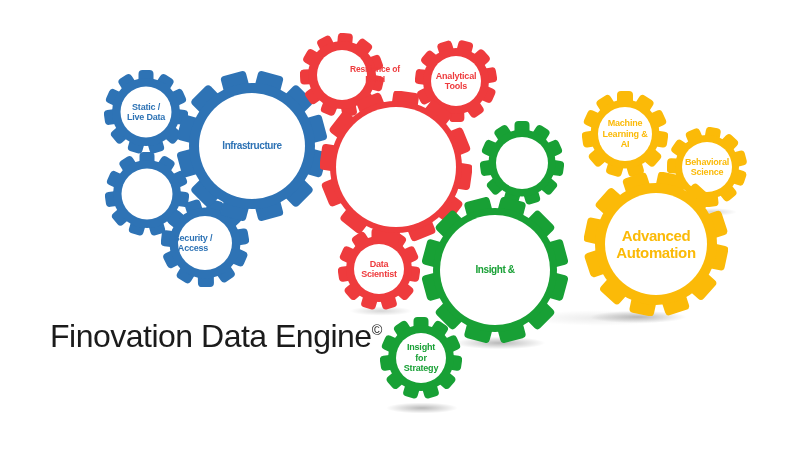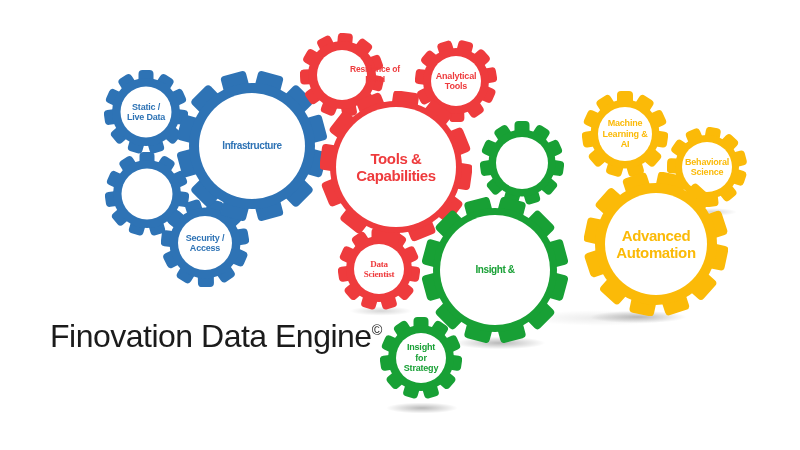--- a/index.html
+++ b/index.html
@@ -87,21 +87,21 @@
             <rect x="36" y="0" width="16" height="14.5" rx="4" fill="#2E73B5" transform="rotate(163.63636363636363 44 44)"></rect>
             <rect x="36" y="0" width="16" height="14.5" rx="4" fill="#2E73B5" transform="rotate(196.36363636363637 44 44)"></rect>
             <rect x="36" y="0" width="16" height="14.5" rx="4" fill="#2E73B5" transform="rotate(229.0909090909091 44 44)"></rect>
             <rect x="36" y="0" width="16" height="14.5" rx="4" fill="#2E73B5" transform="rotate(261.8181818181818 44 44)"></rect>
             <rect x="36" y="0" width="16" height="14.5" rx="4" fill="#2E73B5" transform="rotate(294.54545454545456 44 44)"></rect>
             <rect x="36" y="0" width="16" height="14.5" rx="4" fill="#2E73B5" transform="rotate(327.27272727272725 44 44)"></rect>
           </g>
           <circle cx="44" cy="44" r="35.5" fill="#2E73B5"></circle>
           <circle cx="44" cy="44" r="27" fill="#ffffff"></circle>
         </svg>
-        <div class="gear-label sm" style="left: 12px; top: 12px; width: 64px; height: 64px; color: rgb(46, 115, 181);">
+        <div class="gear-label sm" style="left: 0; top: 12px; width: 64px; height: 64px; color: rgb(46, 115, 181);">
           <div>Security /</div>
           <div>Access</div>
         </div>
       </div>
       <div class="gear" style="left: 177px; top: 71px; width: 150px; height: 150px;">
         <svg viewBox="0 0 150 150" width="150" height="150">
           <g transform="rotate(15 75 75)">
             <rect x="62" y="0" width="26" height="18" rx="4" fill="#2E73B5" transform="rotate(0 75 75)"></rect>
             <rect x="62" y="0" width="26" height="18" rx="4" fill="#2E73B5" transform="rotate(30 75 75)"></rect>
             <rect x="62" y="0" width="26" height="18" rx="4" fill="#2E73B5" transform="rotate(60 75 75)"></rect>
@@ -161,21 +161,21 @@
             <rect x="33.5" y="0" width="15" height="14" rx="4" fill="#EE3B3D" transform="rotate(327.27272727272725 41 41)"></rect>
           </g>
           <circle cx="41" cy="41" r="33" fill="#EE3B3D"></circle>
           <circle cx="41" cy="41" r="25" fill="#ffffff"></circle>
         </svg>
         <div class="gear-label sm" style="left: 11px; top: 11px; width: 60px; height: 60px; color: rgb(238, 59, 61);">
           <div>Analytical</div>
           <div>Tools</div>
         </div>
       </div>
-      <div class="gear" style="left: 338px; top: 228px; width: 82px; height: 82px; font-family: Liberation Serif, serif;">
+      <div class="gear" style="left: 338px; top: 228px; width: 82px; height: 82px;">
         <svg viewBox="0 0 82 82" width="82" height="82">
           <g transform="rotate(0 41 41)">
             <rect x="33.5" y="0" width="15" height="14" rx="4" fill="#EE3B3D" transform="rotate(0 41 41)"></rect>
             <rect x="33.5" y="0" width="15" height="14" rx="4" fill="#EE3B3D" transform="rotate(32.72727272727273 41 41)"></rect>
             <rect x="33.5" y="0" width="15" height="14" rx="4" fill="#EE3B3D" transform="rotate(65.45454545454545 41 41)"></rect>
             <rect x="33.5" y="0" width="15" height="14" rx="4" fill="#EE3B3D" transform="rotate(98.18181818181819 41 41)"></rect>
             <rect x="33.5" y="0" width="15" height="14" rx="4" fill="#EE3B3D" transform="rotate(130.9090909090909 41 41)"></rect>
             <rect x="33.5" y="0" width="15" height="14" rx="4" fill="#EE3B3D" transform="rotate(163.63636363636363 41 41)"></rect>
             <rect x="33.5" y="0" width="15" height="14" rx="4" fill="#EE3B3D" transform="rotate(196.36363636363637 41 41)"></rect>
             <rect x="33.5" y="0" width="15" height="14" rx="4" fill="#EE3B3D" transform="rotate(229.0909090909091 41 41)"></rect>
@@ -203,24 +203,20 @@
             <rect x="63" y="0" width="26" height="16" rx="4" fill="#EE3B3D" transform="rotate(180 76 76)"></rect>
             <rect x="63" y="0" width="26" height="16" rx="4" fill="#EE3B3D" transform="rotate(210 76 76)"></rect>
             <rect x="63" y="0" width="26" height="16" rx="4" fill="#EE3B3D" transform="rotate(240 76 76)"></rect>
             <rect x="63" y="0" width="26" height="16" rx="4" fill="#EE3B3D" transform="rotate(270 76 76)"></rect>
             <rect x="63" y="0" width="26" height="16" rx="4" fill="#EE3B3D" transform="rotate(300 76 76)"></rect>
             <rect x="63" y="0" width="26" height="16" rx="4" fill="#EE3B3D" transform="rotate(330 76 76)"></rect>
           </g>
           <circle cx="76" cy="76" r="66" fill="#EE3B3D"></circle>
           <circle cx="76" cy="76" r="60" fill="#ffffff"></circle>
         </svg>
-        <div class="gear-label lg" style="left: 11px; top: 11px; width: 130px; height: 130px; color: rgb(238, 59, 61); font-size: 15px;">
-          <div>Tools &amp;</div>
-          <div>Capabilities</div>
-        </div>
       </div>
       <div class="gear" style="left: 480px; top: 121px; width: 84px; height: 84px;">
         <svg viewBox="0 0 84 84" width="84" height="84">
           <g transform="rotate(0 42 42)">
             <rect x="34.5" y="0" width="15" height="14.5" rx="4" fill="#18A035" transform="rotate(0 42 42)"></rect>
             <rect x="34.5" y="0" width="15" height="14.5" rx="4" fill="#18A035" transform="rotate(32.72727272727273 42 42)"></rect>
             <rect x="34.5" y="0" width="15" height="14.5" rx="4" fill="#18A035" transform="rotate(65.45454545454545 42 42)"></rect>
             <rect x="34.5" y="0" width="15" height="14.5" rx="4" fill="#18A035" transform="rotate(98.18181818181819 42 42)"></rect>
             <rect x="34.5" y="0" width="15" height="14.5" rx="4" fill="#18A035" transform="rotate(130.9090909090909 42 42)"></rect>
             <rect x="34.5" y="0" width="15" height="14.5" rx="4" fill="#18A035" transform="rotate(163.63636363636363 42 42)"></rect>

